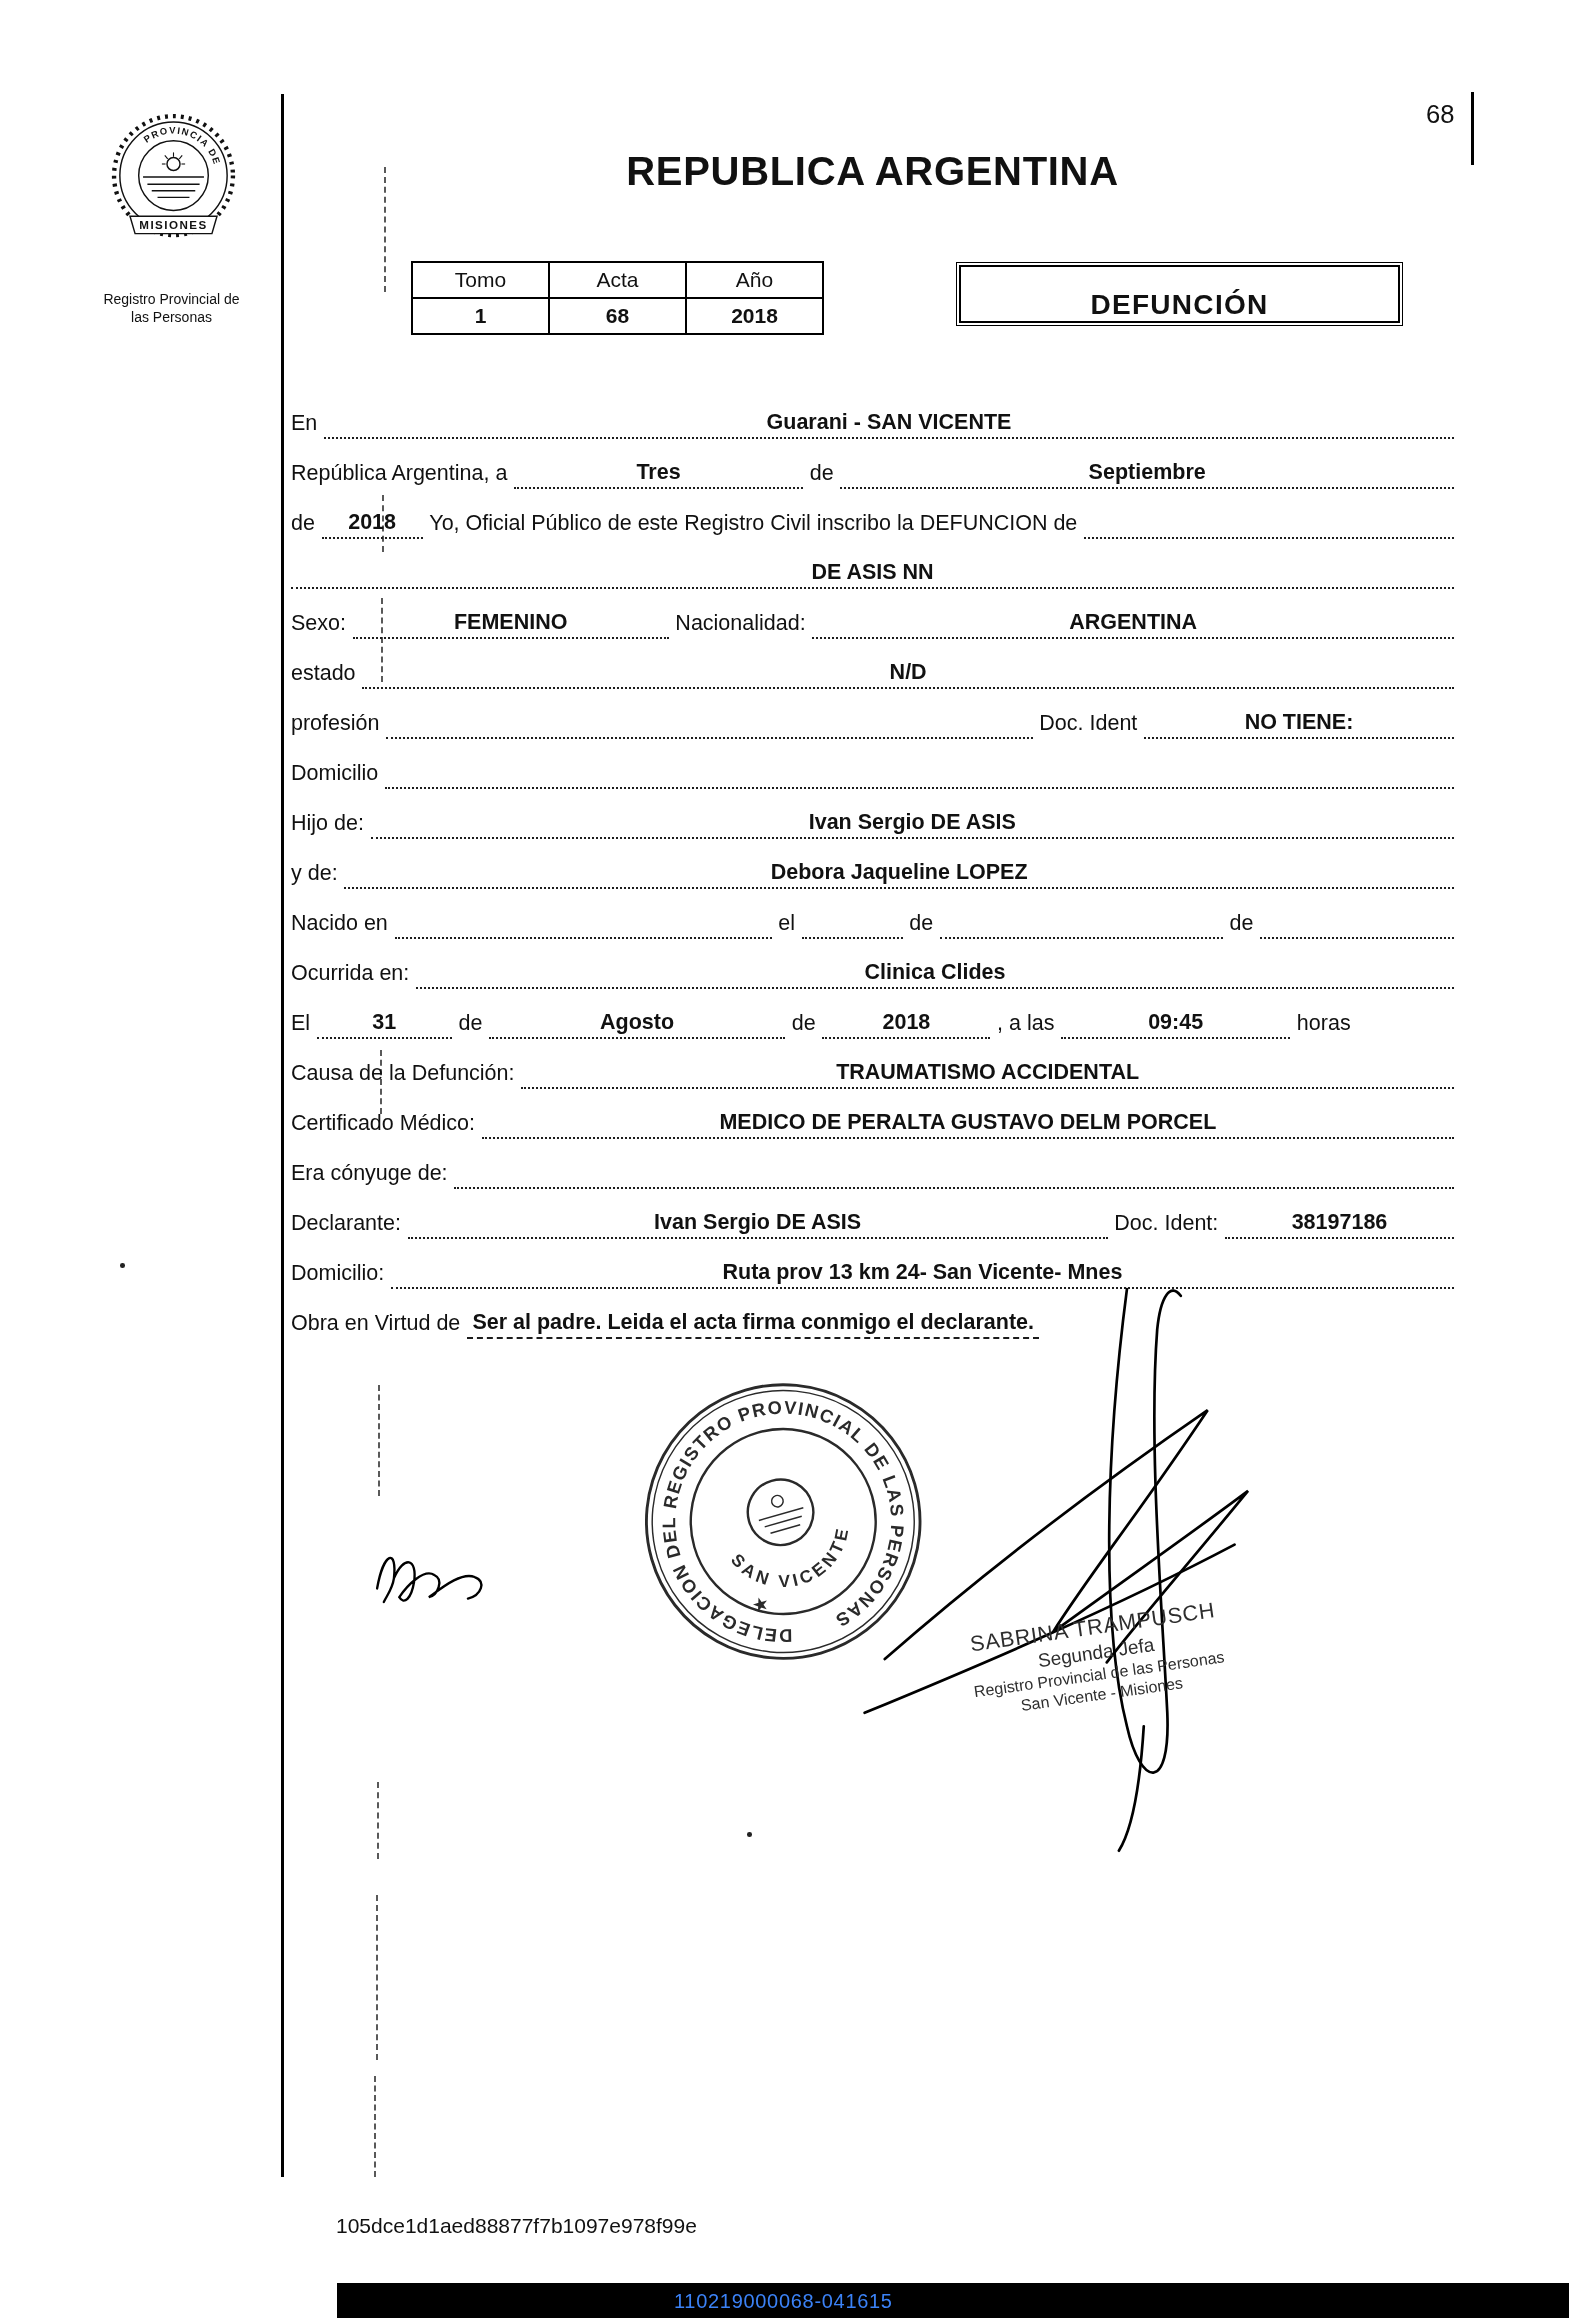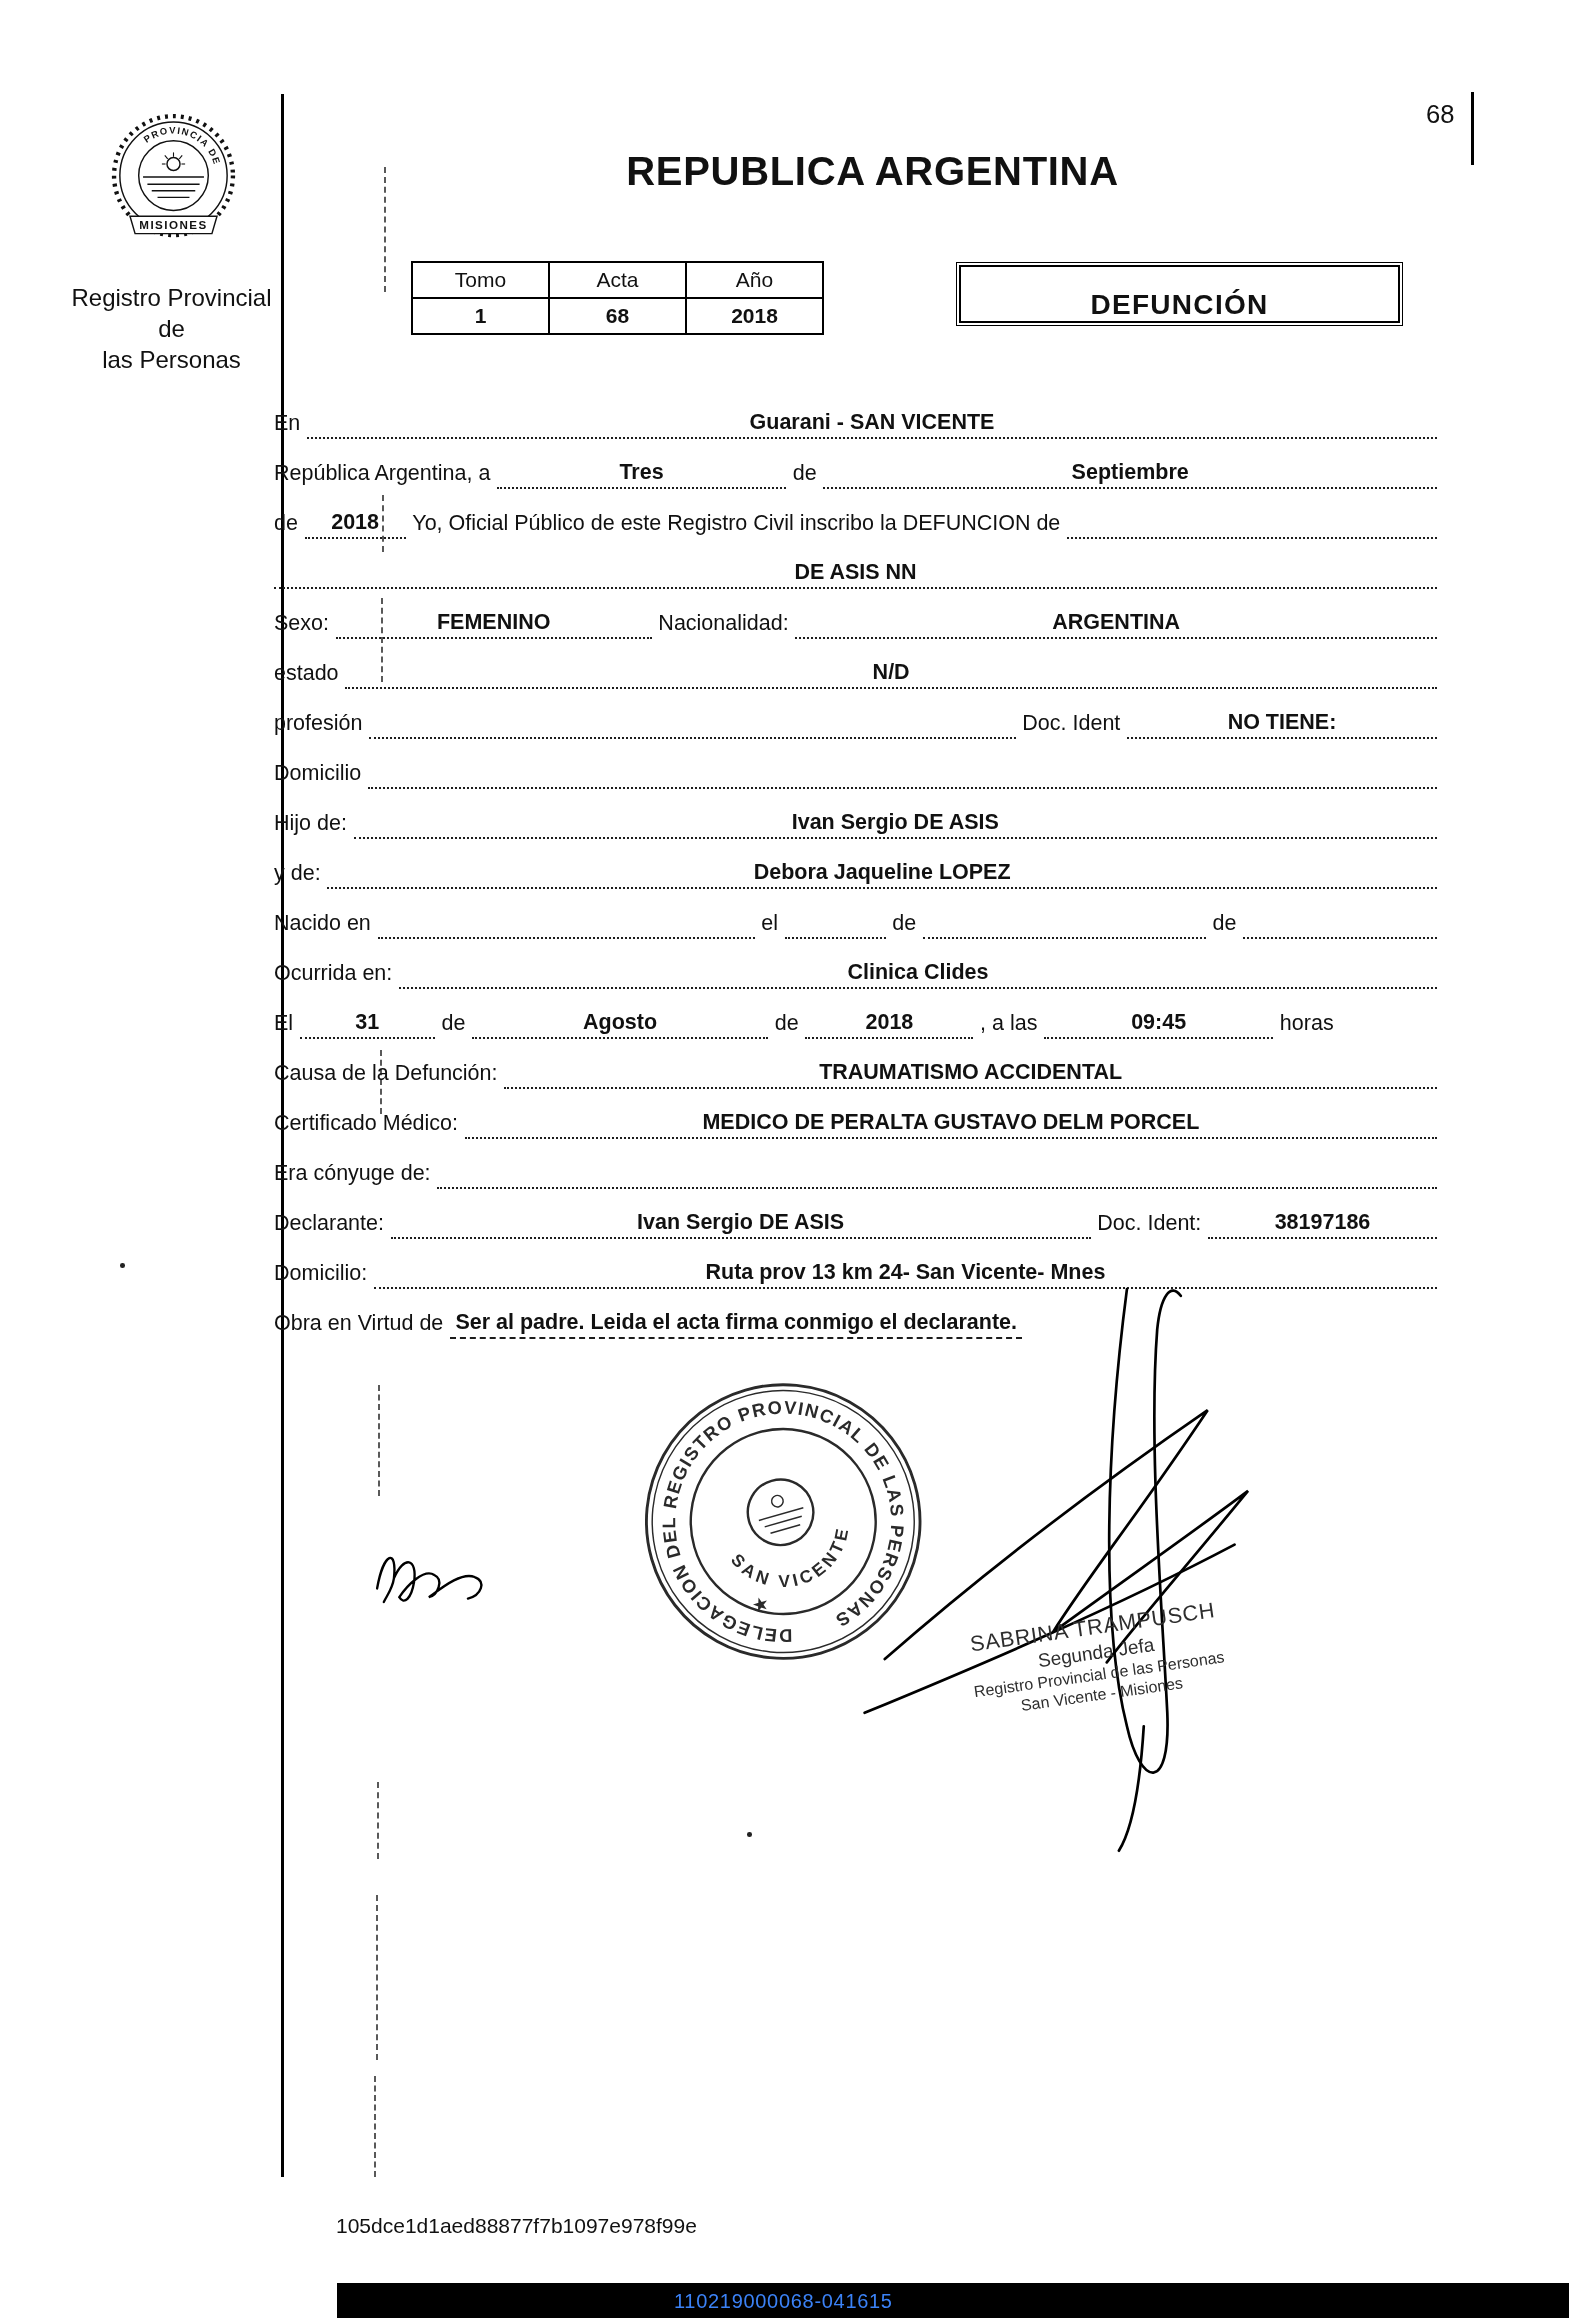--- a/index.html
+++ b/index.html
@@ -8,39 +8,39 @@
     font-family:"Liberation Sans",sans-serif;color:#111;overflow:hidden;
   }
   
   .vline{position:absolute;background:#000;}
   .fold{position:absolute;width:0;border-left:2.7px dashed #3d3d3d;opacity:.85;}
   .dot-artifact{position:absolute;width:4.7px;height:4.7px;background:#222;border-radius:50%;}
 
   
   .page-number{position:absolute;left:1426px;top:100px;font-size:25.6px;}
   .logo{position:absolute;left:100px;top:106px;}
-  .org-name{position:absolute;left:67px;top:282px;width:209px;text-align:center;
-    font-size:24px;line-height:1.3;}
+  .org-name{position:absolute;left:67px;top:290px;width:209px;text-align:center;
+    font-size:14px;line-height:1.3;}
   .title{position:absolute;left:291px;top:149px;width:1163px;text-align:center;
     font-size:40px;font-weight:bold;letter-spacing:0.7px;}
 
   
   .acta{position:absolute;left:411px;top:261px;border-collapse:collapse;font-size:21px;}
   .acta th,.acta td{border:2px solid #000;width:135px;height:34px;text-align:center;
     font-weight:normal;padding:0;}
   .acta td{font-weight:bold;}
 
   
   .defbox{position:absolute;left:959px;top:265px;width:437px;height:54px;
     border:2px solid #000;outline:1.3px solid #000;outline-offset:2px;
     display:flex;align-items:flex-end;justify-content:center;
     font-size:28px;font-weight:600;letter-spacing:1.3px;}
 
   
-  .form{position:absolute;left:274px;top:389px;width:1163px;font-size:21.5px;}
+  .form{position:absolute;left:291px;top:389px;width:1163px;font-size:21.5px;}
   .row{display:flex;align-items:flex-end;height:50px;white-space:nowrap;}
   .lbl{padding:0 6.7px 3.4px 0;flex:0 0 auto;}
   .lbl.mid{padding-left:6.7px;}
   .fill{flex:1 1 auto;border-bottom:2.7px dotted #1c1c1c;text-align:center;
     font-weight:bold;padding-bottom:2px;min-width:27px;overflow:hidden;margin-top:13px;}
   .f150{flex:0 0 101px;} .f200{flex:0 0 135px;} .f250{flex:0 0 168px;}
   .f340{flex:0 0 229px;} .f420{flex:0 0 283px;} .f430{flex:0 0 289px;}
   .f440{flex:0 0 296px;} .f460{flex:0 0 310px;} .f470{flex:0 0 316px;}
   .f560{flex:0 0 377px;}
   .value-inline{font-weight:bold;border-bottom:2.7px dashed #1c1c1c;

